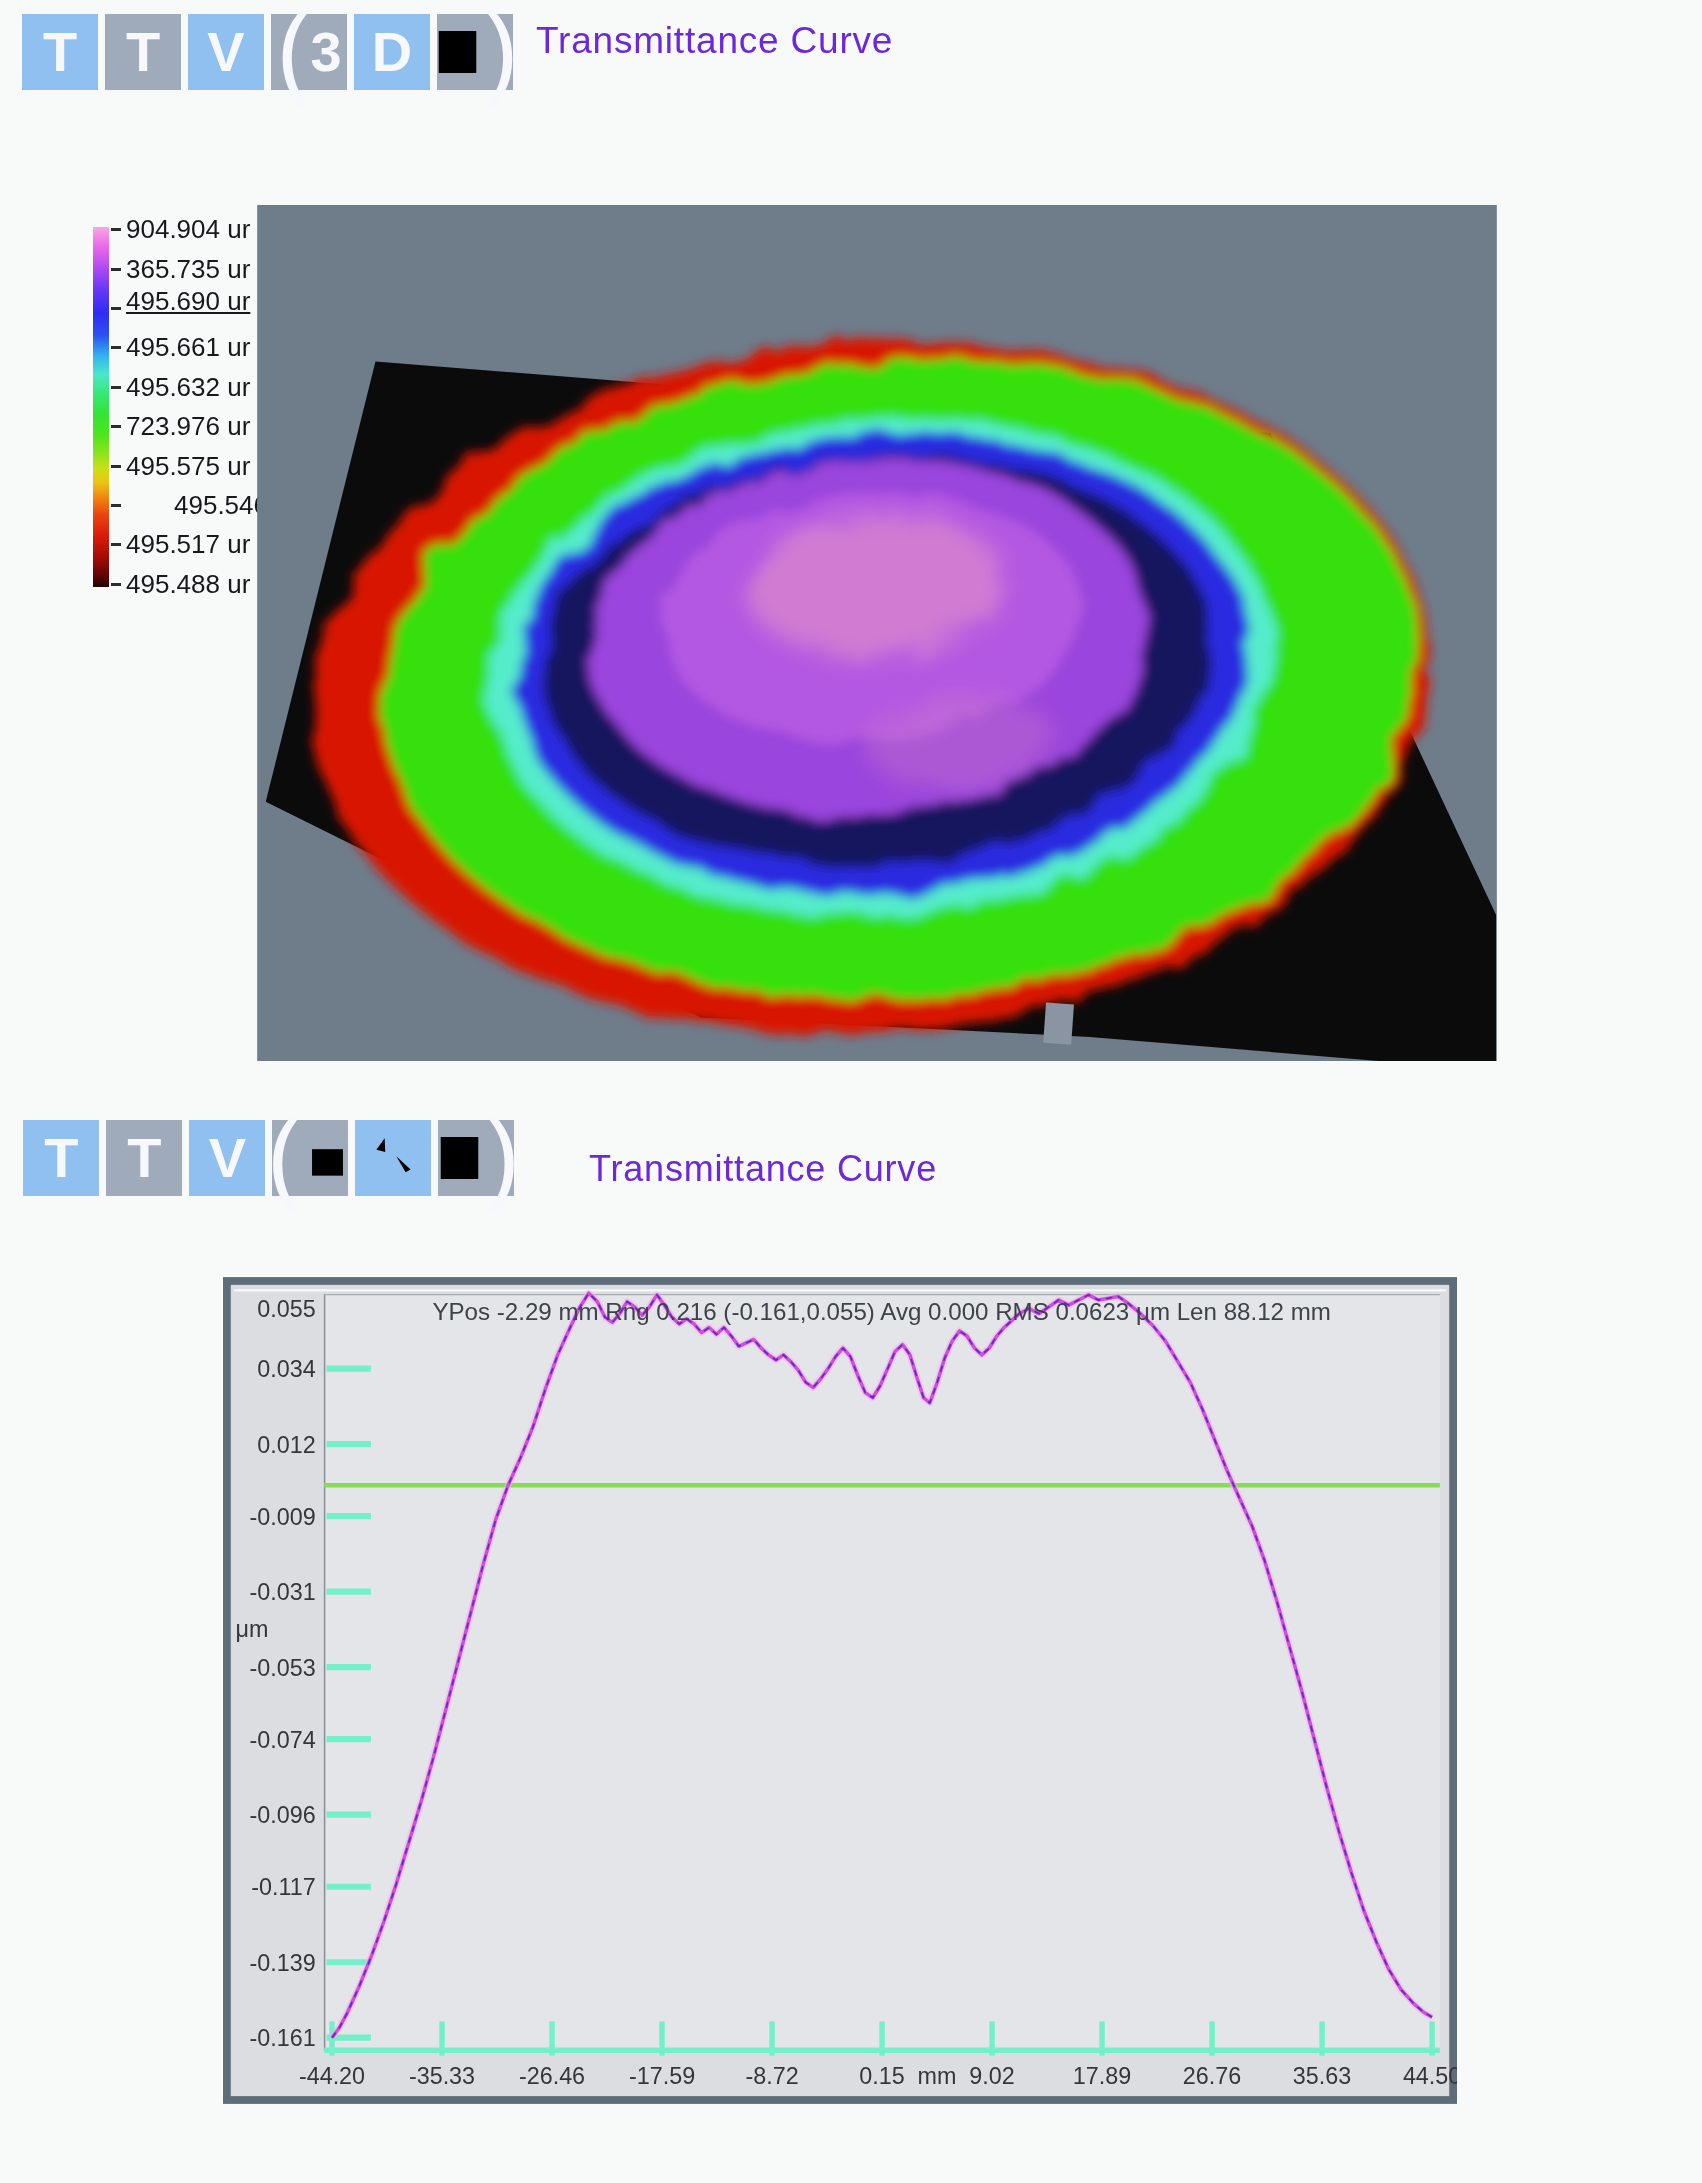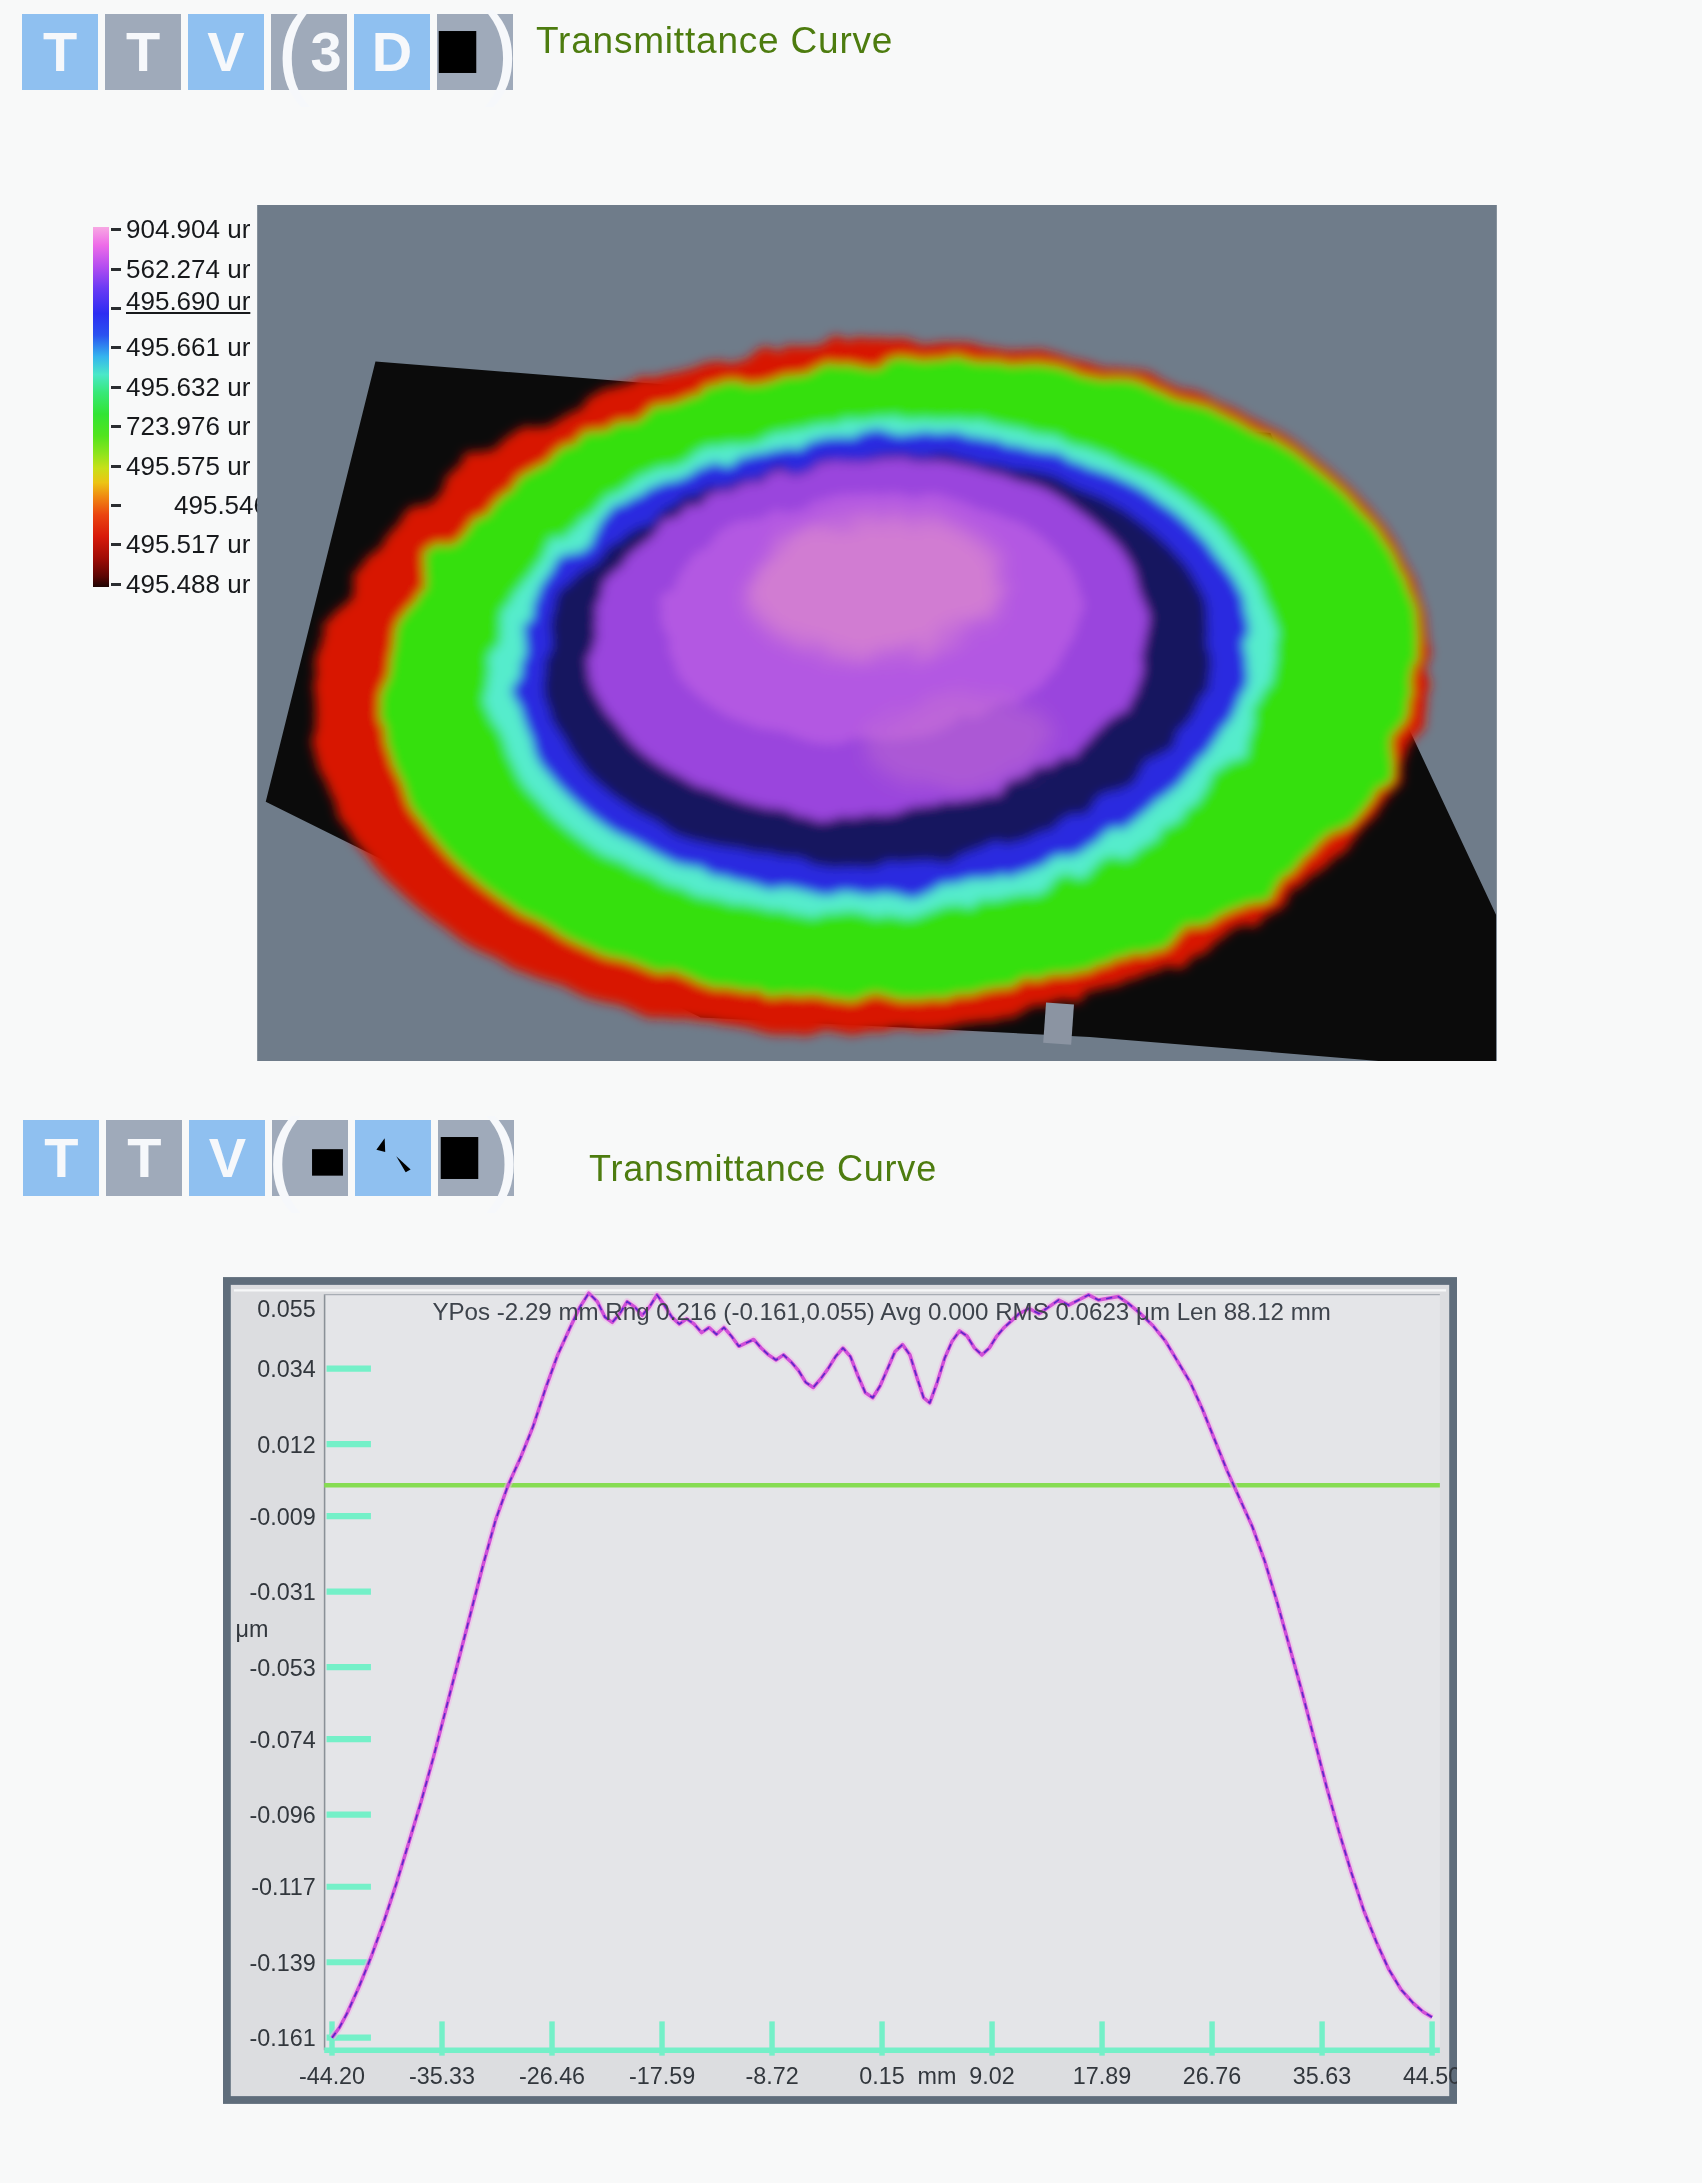--- a/index.html
+++ b/index.html
@@ -18,21 +18,21 @@
   .tile.gray{background:#9faaba;}
   .tile .ch{
     color:#f6f8fb;font-size:56px;font-weight:bold;line-height:76px;
   }
   .tile .paren{
     color:#f6f8fb;font-size:103px;font-weight:400;line-height:76px;
     position:relative;top:-1.6px;
   }
   .hanzi{width:53px;height:56px;flex:0 0 auto;}
   .subtitle{
-    position:absolute;color:#4d7c0f;font-size:37px;font-weight:400;
+    position:absolute;color:#6d28d9;font-size:37px;font-weight:400;
     letter-spacing:0.8px;white-space:nowrap;
   }
   
   #legend3d{position:absolute;left:0;top:0;}
   .legend-bar{
     position:absolute;left:93px;top:227px;width:15.6px;height:360px;
     background:linear-gradient(180deg,
       #f7a8e3 0%,#ee6ce8 5%,#b44df0 11%,#6a3af4 17%,#2d2df2 24%,
       #2a52f0 30%,#35b4ee 36%,#4ae8c8 41%,#38e878 46%,#32e434 52%,
       #52e41e 58%,#8ee41c 63%,#c8e018 67%,#ecc414 71%,#f08812 75%,
@@ -104,21 +104,21 @@
       <span class="paren">)</span>
     </div>
   </div>
 <div class="subtitle" style="left:536px;top:20px;">Transmittance Curve</div>
 
 <div id="legend3d">
   <div class="legend-bar"></div>
 <div class="legend-dash" style="left: 111px; top: 228px;"></div>
     <div class="legend-label" style="top: 214px;">904.904 ur</div>
     <div class="legend-dash" style="left: 111px; top: 268px;"></div>
-    <div class="legend-label" style="top: 254px;">562.274 ur</div>
+    <div class="legend-label" style="top: 254px;">365.735 ur</div>
     <div class="legend-dash" style="left: 111px; top: 307px;"></div>
     <div class="legend-label" style="top: 286px; text-decoration: underline;">495.690 ur</div>
     <div class="legend-dash" style="left: 111px; top: 346px;"></div>
     <div class="legend-label" style="top: 332px;">495.661 ur</div>
     <div class="legend-dash" style="left: 111px; top: 386px;"></div>
     <div class="legend-label" style="top: 372px;">495.632 ur</div>
     <div class="legend-dash" style="left: 111px; top: 425px;"></div>
     <div class="legend-label" style="top: 411px;">723.976 ur</div>
     <div class="legend-dash" style="left: 111px; top: 465px;"></div>
     <div class="legend-label" style="top: 451px;">495.575 ur</div>

